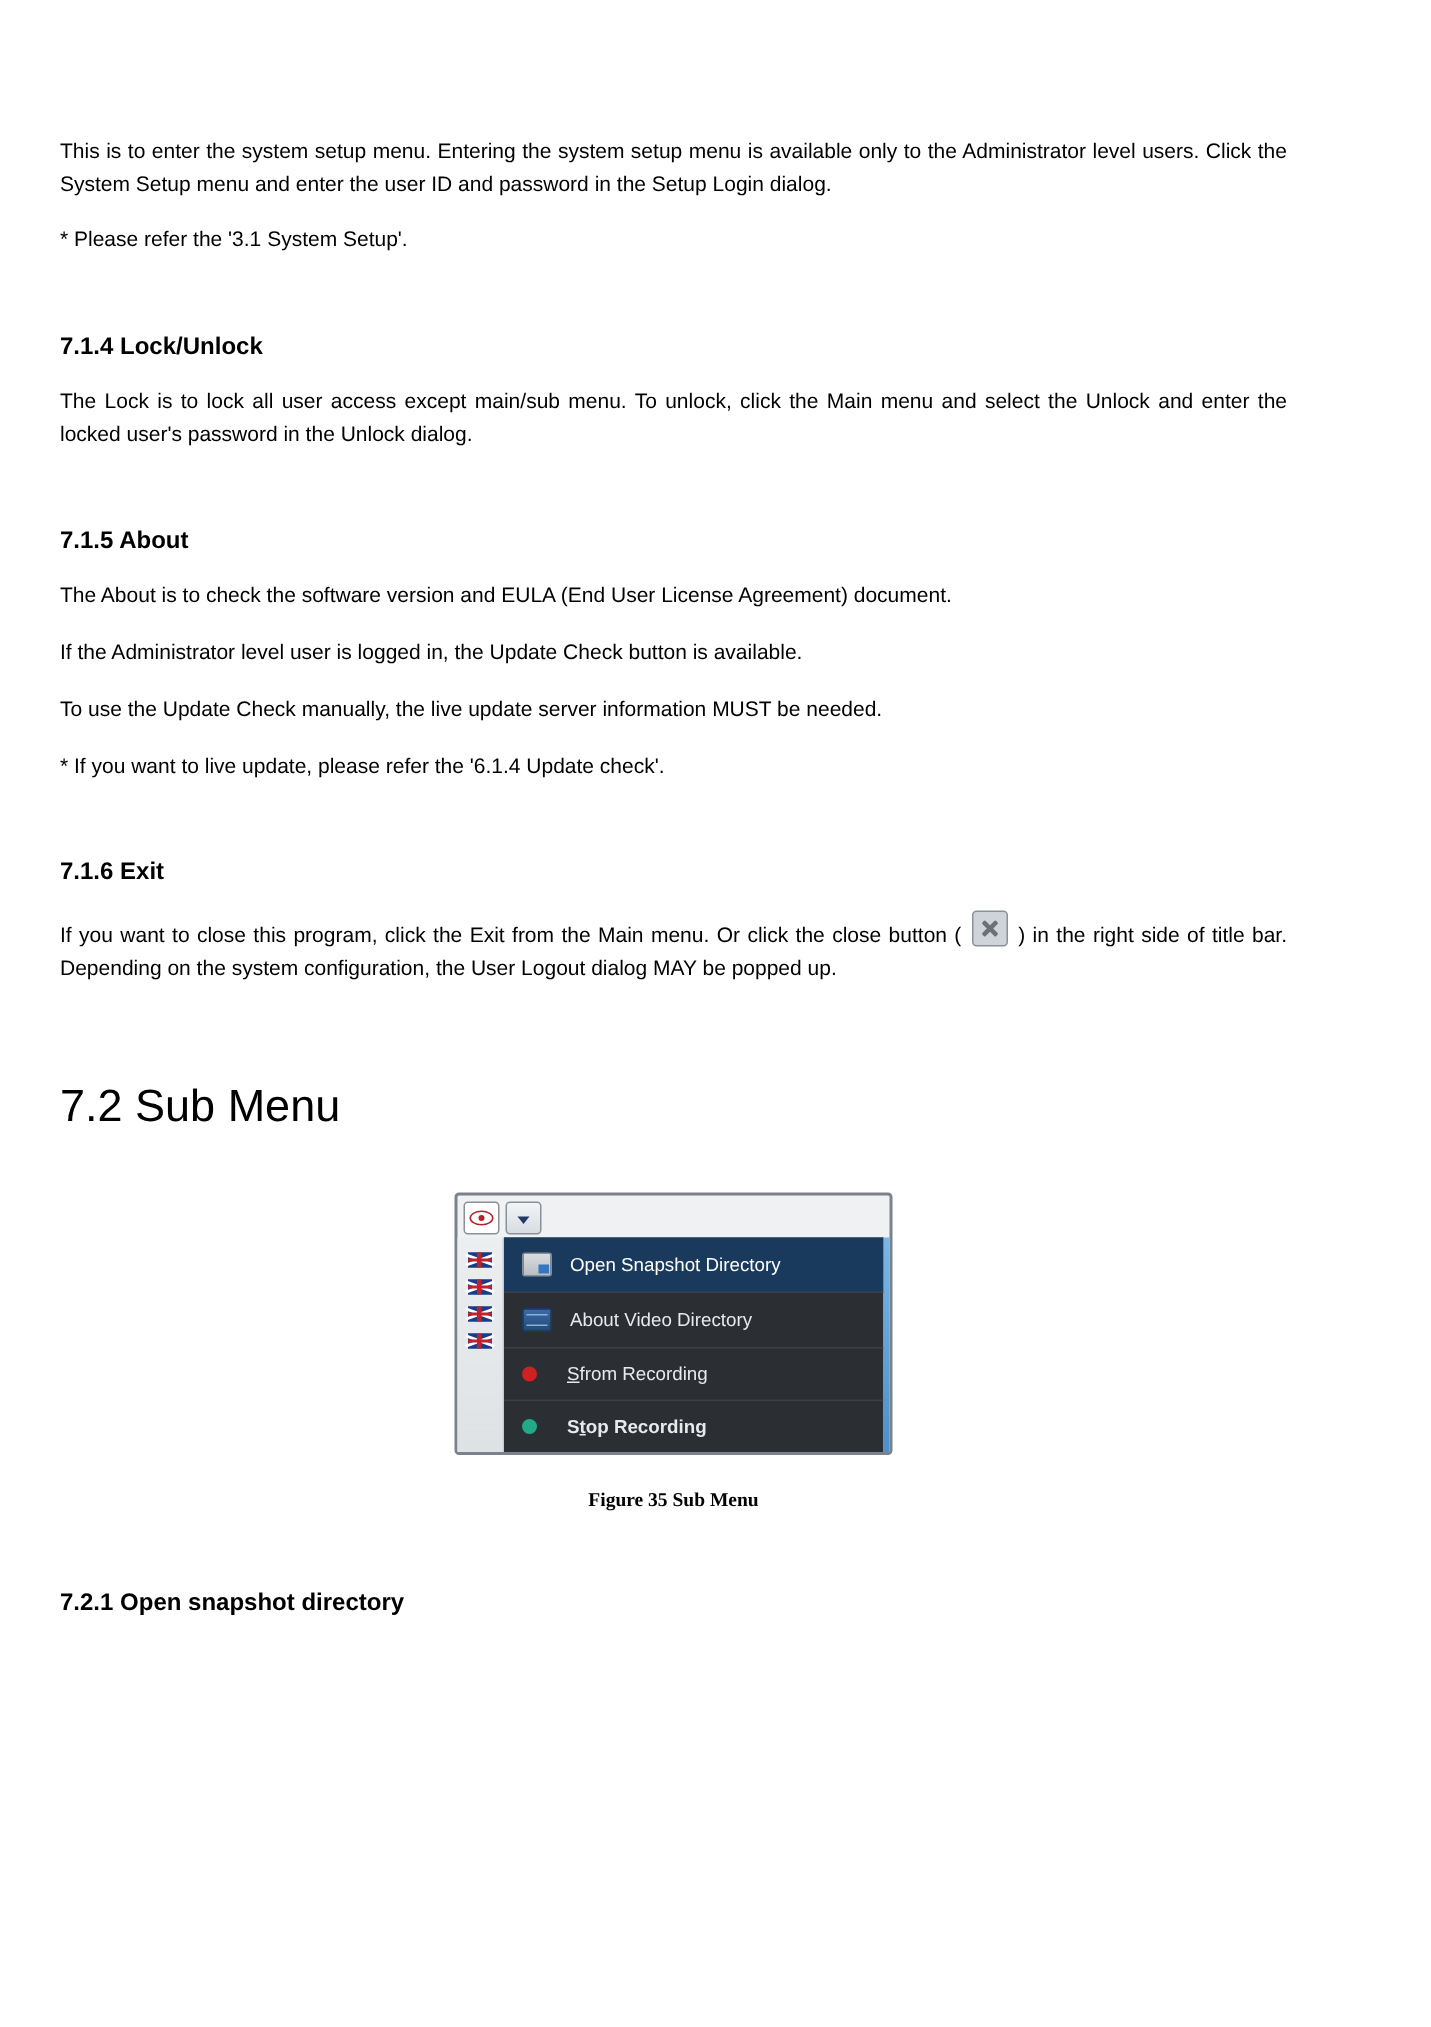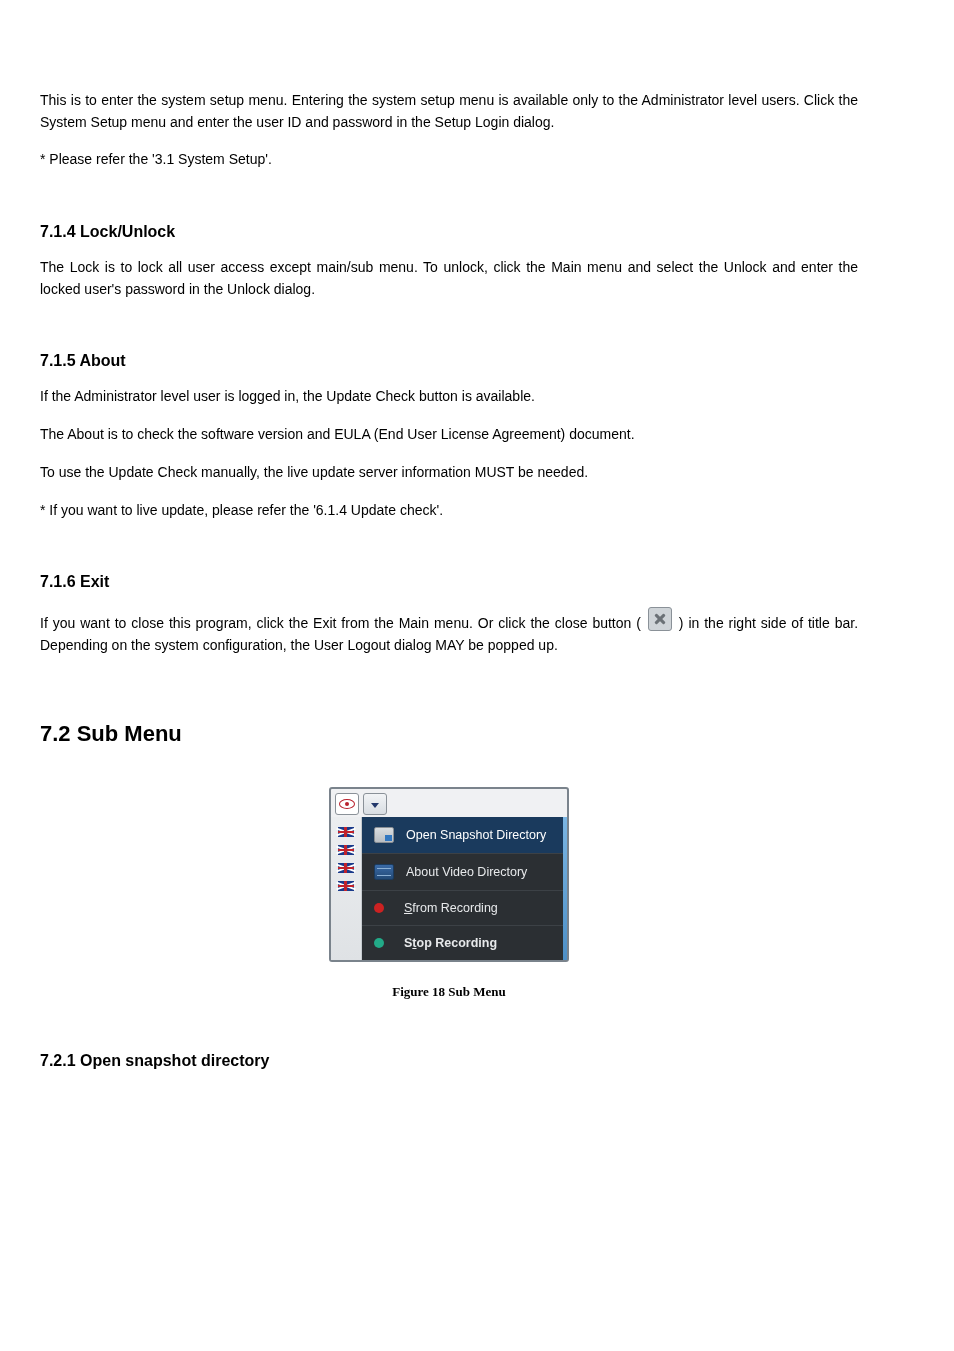--- a/index.html
+++ b/index.html
@@ -22,22 +22,22 @@
   }
   .body-text.justify {
     text-align: justify;
   }
   h3.section-heading {
     font-size: 16px;
     font-weight: bold;
     margin: 52px 0 16px 0;
   }
   h2.main-heading {
-    font-size: 22px;
-    font-weight: bold;
+    font-size: 30px;
+    font-weight: normal;
     margin: 64px 0 40px 0;
   }
   .inline-icon-close {
     display: inline-block;
     vertical-align: text-bottom;
     width: 22px;
     height: 22px;
     background: #cfd4d8;
     border: 1px solid #8a9198;
     border-radius: 3px;
@@ -80,21 +80,21 @@
   
   .submenu-figure-wrap {
     display: flex;
     justify-content: center;
     margin: 38px 0 8px 0;
   }
   .submenu-figure {
     background: #f0f1f3;
     border: 2px solid #7a838c;
     border-radius: 3px;
-    width: 240px;
+    width: 292px;
     box-sizing: border-box;
     position: relative;
   }
   .submenu-topbar {
     height: 26px;
     display: flex;
     align-items: center;
     gap: 4px;
     padding: 2px 4px 0 4px;
   }
@@ -247,22 +247,22 @@
 
 <div class="page">
 
   <p class="body-text justify">This is to enter the system setup menu. Entering the system setup menu is available only to the Administrator level users. Click the System Setup menu and enter the user ID and password in the Setup Login dialog.</p>
   <p class="body-text">* Please refer the '3.1 System Setup'.</p>
 
   <h3 class="section-heading">7.1.4 Lock/Unlock</h3>
   <p class="body-text justify">The Lock is to lock all user access except main/sub menu. To unlock, click the Main menu and select the Unlock and enter the locked user's password in the Unlock dialog.</p>
 
   <h3 class="section-heading">7.1.5 About</h3>
+  <p class="body-text">The About is to check the software version and EULA (End User License Agreement) document.</p>
   <p class="body-text">If the Administrator level user is logged in, the Update Check button is available.</p>
-  <p class="body-text">The About is to check the software version and EULA (End User License Agreement) document.</p>
   <p class="body-text">To use the Update Check manually, the live update server information MUST be needed.</p>
   <p class="body-text">* If you want to live update, please refer the '6.1.4 Update check'.</p>
 
   <h3 class="section-heading">7.1.6 Exit</h3>
   <p class="body-text justify">
     <span>If you want to close this program, click the Exit from the Main menu. Or click the close button (</span>
     <span class="inline-icon-close"></span>
     <span>) in the right side of title bar. Depending on the system configuration, the User Logout dialog MAY be popped up.</span>
   </p>
 
@@ -328,17 +328,17 @@
               <span>S</span><span class="ul">t</span><span>op Recording</span>
             </span>
           </div>
 
         </div>
         <div class="submenu-right-edge"></div>
       </div>
     </div>
   </div>
 
-  <div class="figure-caption">Figure 18 Sub Menu</div>
+  <div class="figure-caption">Figure 35 Sub Menu</div>
 
   <h3 class="section-heading">7.2.1 Open snapshot directory</h3>
 
 </div>
 
 </body></html>

